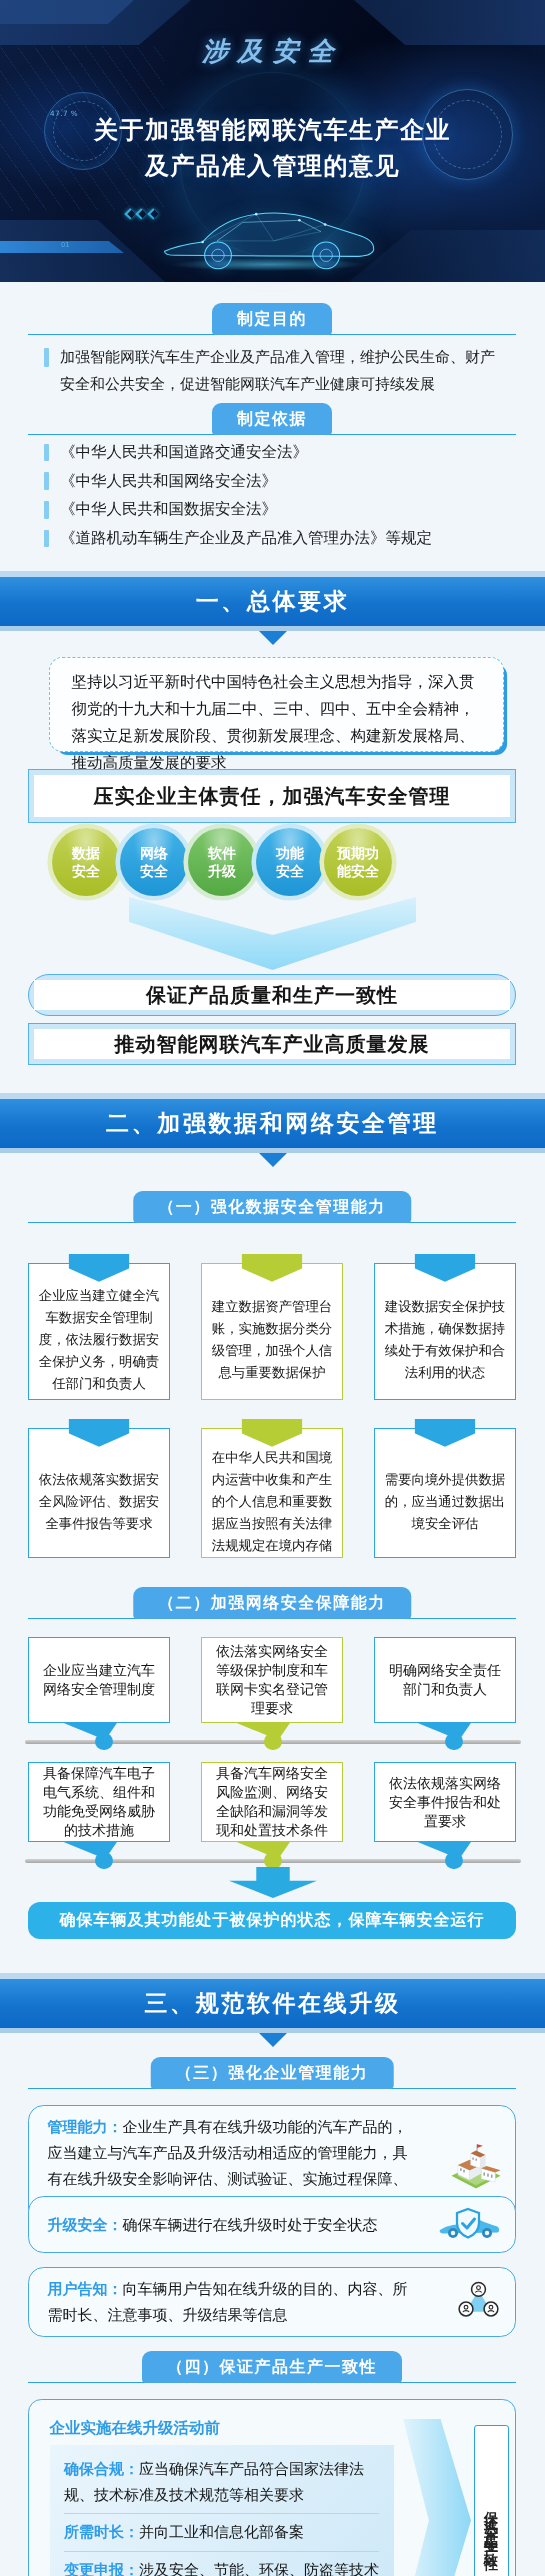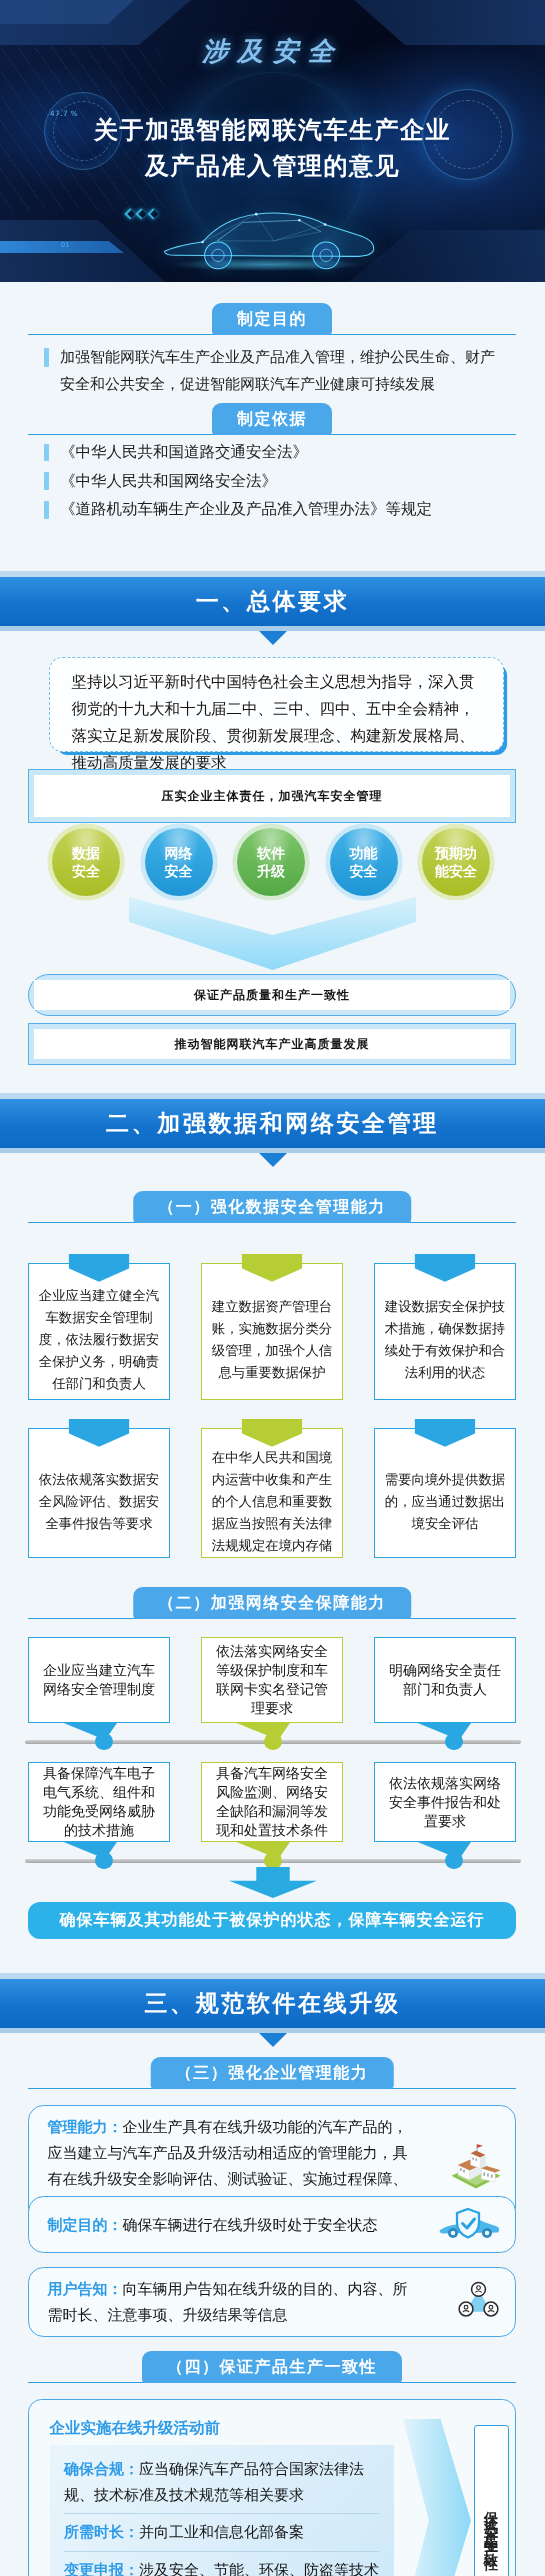--- a/index.html
+++ b/index.html
@@ -86,23 +86,23 @@
     border-top:14px solid #1b7fd6; }
 
   
   .guidebox { position:absolute; left:49px; top:657px; width:455px; height:95px;
     background:#fdfeff; border:1px dashed #6fc1f0; border-radius:13.4px;
     box-shadow:5.2px 5.2px 0 -2.1px #2d9ce2; padding:11.3px 21.6px;
     font-size:15.5px; line-height:27px; font-weight:500; color:#151515; }
   .statebox { position:absolute; left:28px; width:488px; background:#c9e7f9;
     border:1px solid #53b0e8; padding:4.6px; }
   .statebox .inner { background:#fff; height:100%; display:flex; align-items:center;
-    justify-content:center; font-size:12px; font-weight:600; color:#151515; letter-spacing:1px; }
+    justify-content:center; font-size:20px; font-weight:600; color:#151515; letter-spacing:1px; }
   .bubble-row { position:absolute; left:52px; top:828px; width:438px; height:69px;
-    display:flex; justify-content:space-between; }
+    display:flex; }
   .bubble { width:68px; height:68px; border-radius:50%; display:flex; flex-direction:column;
     align-items:center; justify-content:center; color:#fff; font-size:14px; font-weight:700;
     line-height:18.5px; text-align:center; }
   .bub-olive { background:radial-gradient(ellipse at 50% 20%, rgba(255,255,255,.45), transparent 42%),
                linear-gradient(#c2d254,#a8bd25); box-shadow:0 0 0 4.6px #e3ecbc; }
   .bub-blue  { background:radial-gradient(ellipse at 50% 20%, rgba(255,255,255,.45), transparent 42%),
                linear-gradient(#41b2e8,#1e95d5); box-shadow:0 0 0 4.6px #c9e9f8; }
   .bub-green { background:radial-gradient(ellipse at 50% 20%, rgba(255,255,255,.45), transparent 42%),
                linear-gradient(#7ec66a,#53a944); box-shadow:0 0 0 4.6px #d6ecd2; }
   .bigV { position:absolute; left:129px; top:897px; width:287px; height:73px;
@@ -214,20 +214,24 @@
     <div class="tab">制定依据</div>
   </div>
   <div class="law-list">
     <div class="law">
         <span class="vbar"></span>
         <p>《中华人民共和国道路交通安全法》</p>
       </div>
     <div class="law">
         <span class="vbar"></span>
         <p>《中华人民共和国网络安全法》</p>
+      </div>
+    <div class="law">
+        <span class="vbar"></span>
+        <p>《中华人民共和国数据安全法》</p>
       </div>
     <div class="law">
         <span class="vbar"></span>
         <p>《道路机动车辆生产企业及产品准入管理办法》等规定</p>
       </div>
   </div>
 
   <div class="banner" style="top:571px;">
     <div class="edge1"></div>
     <div class="main">一、总体要求</div>
@@ -383,21 +387,21 @@
         <rect x="64" y="60" width="3" height="6" fill="#90a4ae"></rect>
           <rect x="71" y="62" width="3" height="6" fill="#90a4ae"></rect>
           <rect x="78" y="64" width="3" height="6" fill="#90a4ae"></rect>
         <rect x="43" y="32" width="3" height="4" fill="#90a4ae"></rect>
           <rect x="49" y="34" width="3" height="4" fill="#90a4ae"></rect>
       </svg>
     </span>
   </div>
 
   <div class="icard" style="top:2196px; min-height:57px;">
-    <p><span class="lab">制定目的：</span><span>确保车辆进行在线升级时处于安全状态</span></p>
+    <p><span class="lab">升级安全：</span><span>确保车辆进行在线升级时处于安全状态</span></p>
     <span class="icon-box">
       <svg viewBox="0 0 132 68" width="66" height="34">
         <path d="M6,46 C18,38 30,36 46,34 C56,24 82,22 94,30 L114,37 C124,39 127,45 122,51 L12,53 C6,52 4,49 6,46 Z" fill="#4cb7ea"></path>
         <circle cx="32" cy="52" r="10" fill="#2d88bd"></circle>
           <circle cx="32" cy="52" r="4.5" fill="#eaf6fd"></circle>
         <circle cx="100" cy="52" r="10" fill="#2d88bd"></circle>
           <circle cx="100" cy="52" r="4.5" fill="#eaf6fd"></circle>
         <path d="M62,4 L84,12 V32 C84,46 74,56 62,61 C50,56 40,46 40,32 V12 Z" fill="#f2fafe" stroke="#2aa3e3" stroke-width="4.5"></path>
         <polyline points="51,33 60,42 75,24" fill="none" stroke="#2aa3e3" stroke-width="6" stroke-linecap="round" stroke-linejoin="round"></polyline>
       </svg>

